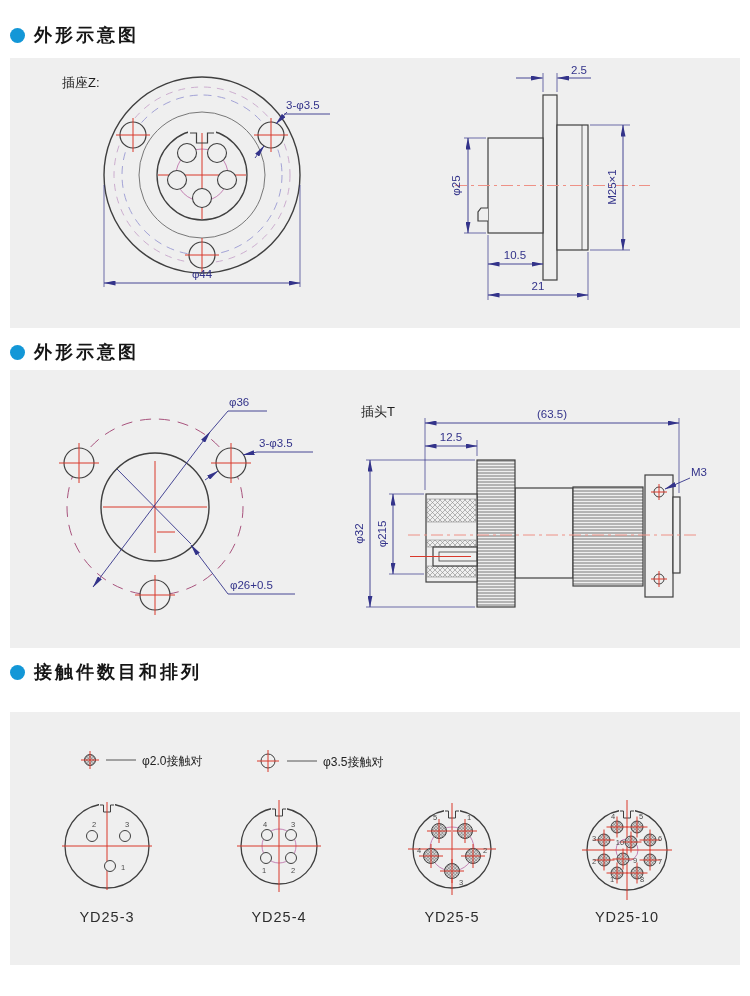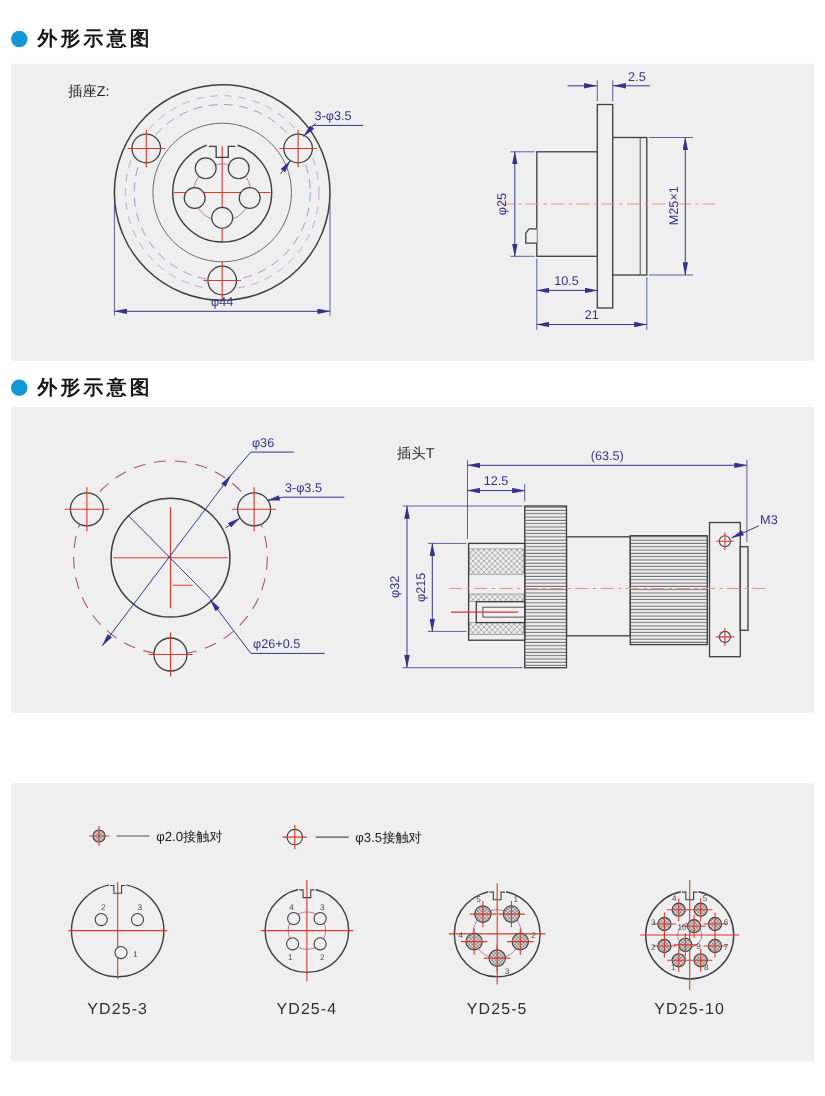--- a/index.html
+++ b/index.html
@@ -219,20 +219,24 @@
         <text transform="rotate(-90 353 163.5)" x="353" y="163.5" text-anchor="middle" class="dim">φ32</text>
 
         <line x1="414" y1="124" x2="379" y2="124" class="ext"></line>
         <line x1="414" y1="204" x2="379" y2="204" class="ext"></line>
         <line x1="383" y1="124" x2="383" y2="204" class="dln" marker-start="url(#m2)" marker-end="url(#m2)"></line>
         <text transform="rotate(-90 376 164)" x="376" y="164" text-anchor="middle" class="dim">φ215</text>
       </g>
     </svg>
   </div>
 
+  <div class="sec" style="top:659px">
+    <span class="dot"></span>
+    <span class="stxt">接触件数目和排列</span>
+  </div>
 
   <div class="panel" style="top:712px;height:253px">
     <svg id="p3svg" width="730" height="253" viewBox="0 0 730 253">
       <defs>
         <pattern id="hx" width="3.2" height="3.2" patternUnits="userSpaceOnUse">
           <rect width="3.2" height="3.2" fill="#d9d9d9"></rect>
           <path d="M0,3.2 L3.2,0 M0,0 L3.2,3.2" stroke="#787878" stroke-width="0.6"></path>
         </pattern>
       </defs>
 

